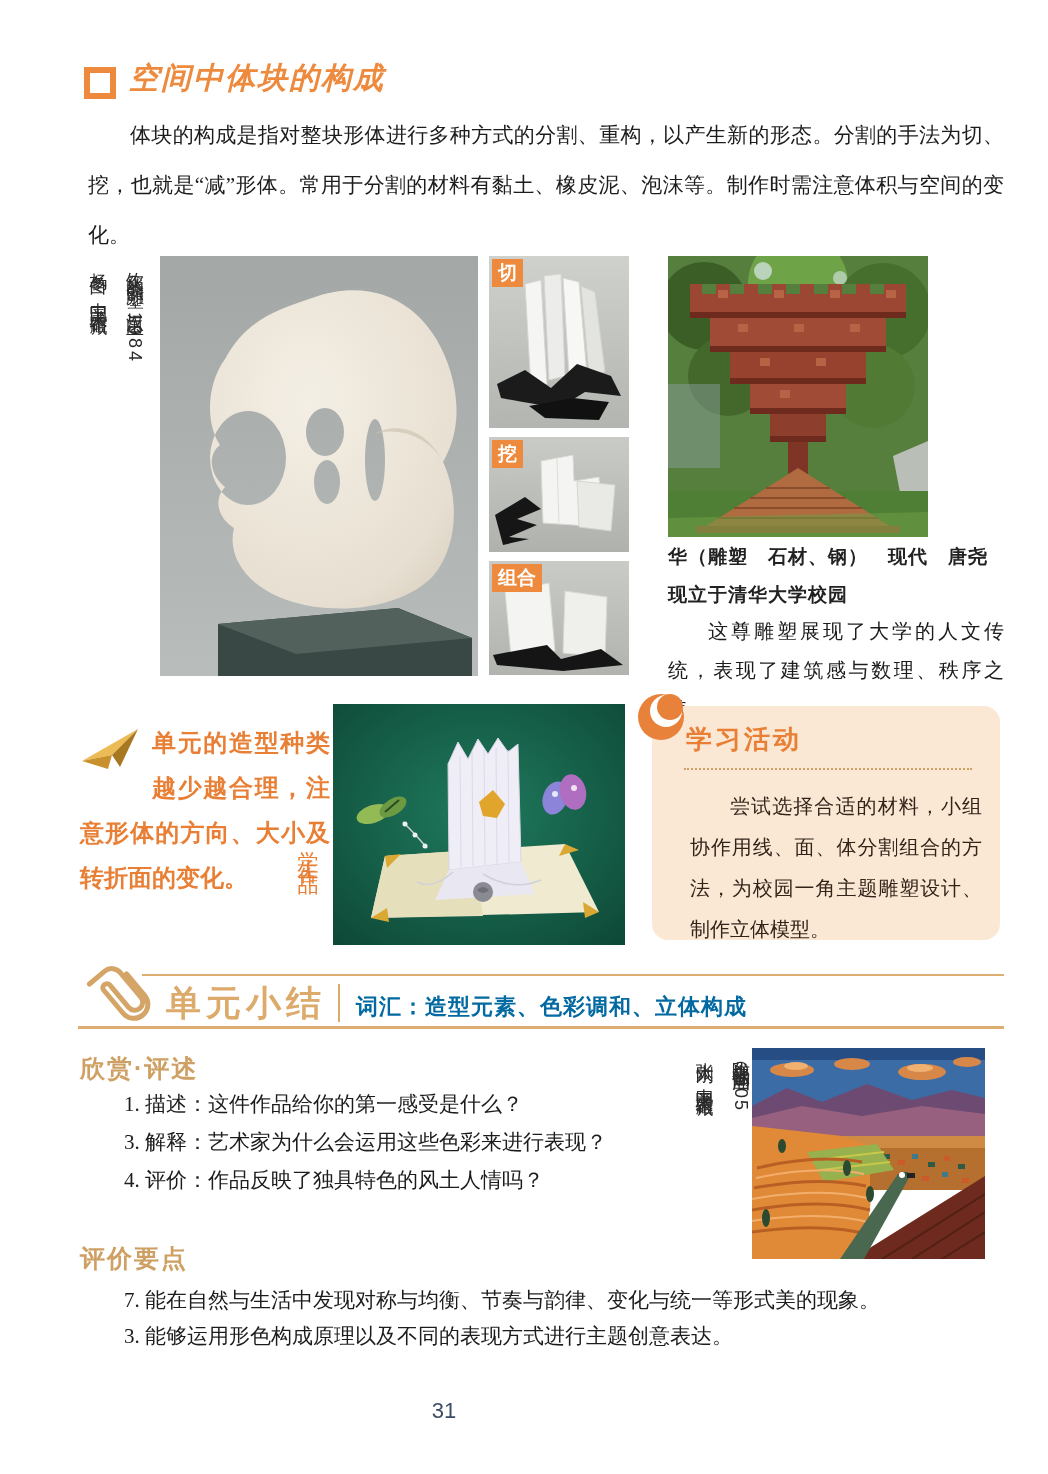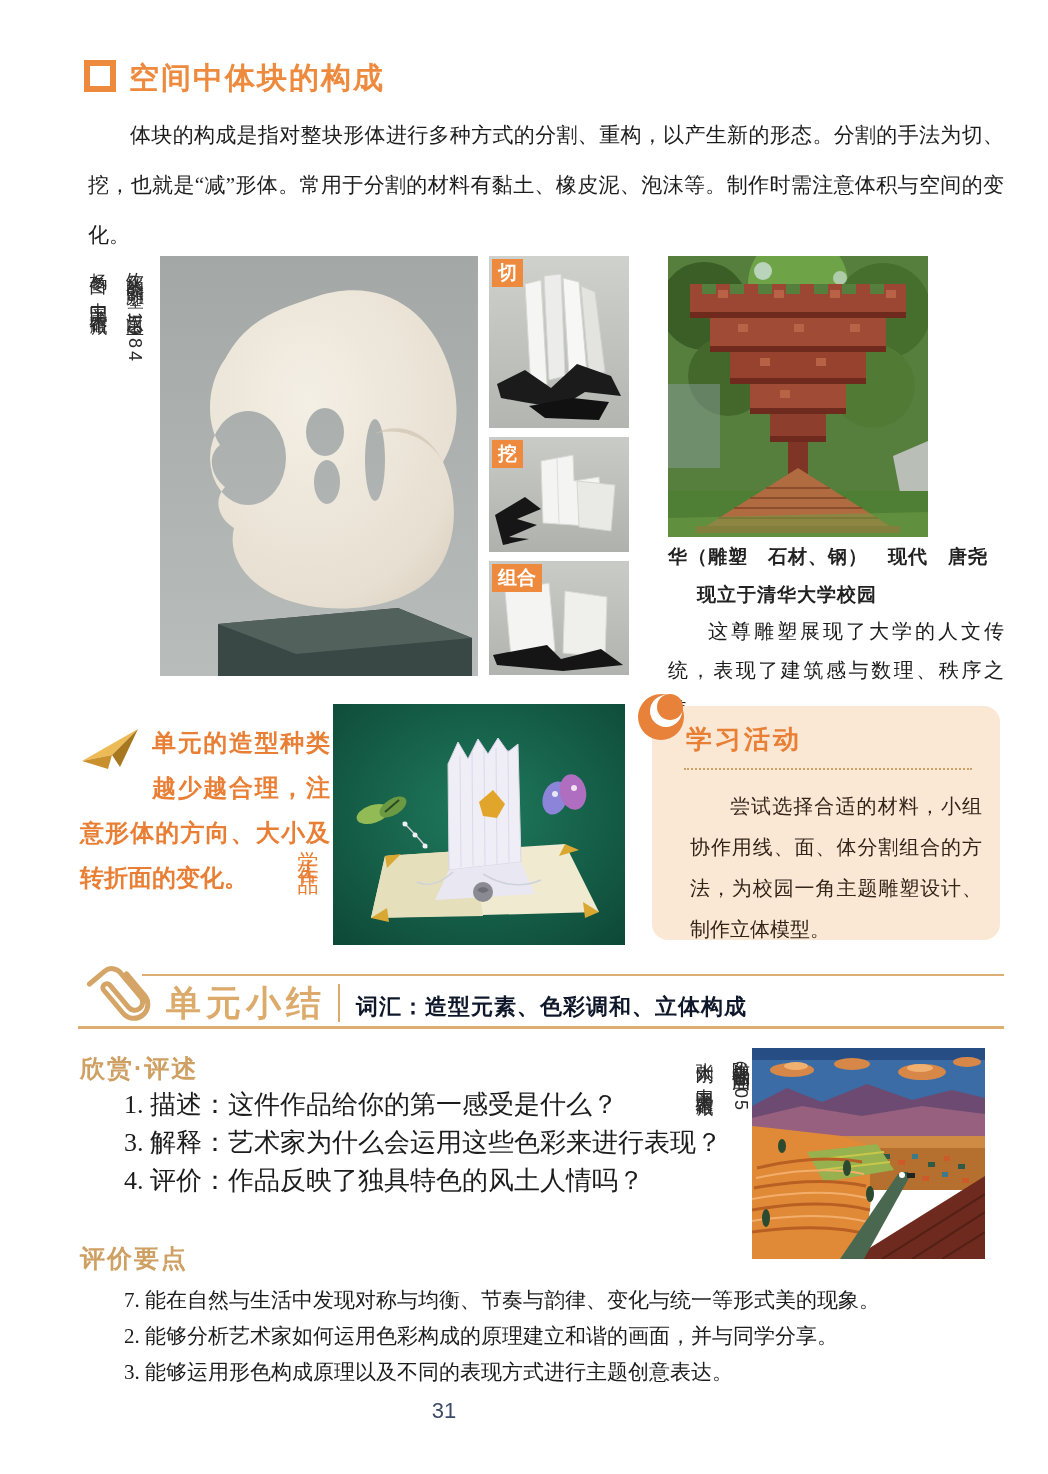--- a/index.html
+++ b/index.html
@@ -1,40 +1,40 @@
 <!DOCTYPE html>
 <html><head>
 <meta charset="utf-8">
 <style>
   html,body{margin:0;padding:0;background:#e9e9e9;}
   #page{position:relative;width:1048px;height:1474px;margin:0 auto;background:#ffffff;
         font-family:"Liberation Sans",sans-serif;overflow:hidden;}
   .abs{position:absolute;}
   
-  .title-row{left:84px;top:58px;display:flex;align-items:flex-start;gap:13px;}
+  .title-row{left:84px;top:58px;display:flex;align-items:flex-end;gap:13px;font-style:italic;}
   .title-square{width:20px;height:20px;border:6px solid #ee8a3d;margin-top:2px;}
   .main-title{font-size:30px;font-weight:bold;color:#ee8a3d;letter-spacing:2px;}
   .intro{left:88px;top:110px;width:916px;font-family:"Liberation Serif",serif;
          font-size:21px;line-height:50px;color:#1c1c1c;text-align:justify;text-indent:2em;margin:0;}
   
   .vert-cap{writing-mode:vertical-rl;text-orientation:mixed;color:#2a2a2a;}
   .vert-cap p{margin:0;padding:0 7px;line-height:1.25;}
   .bear-caps{left:80px;top:258px;height:420px;font-size:18px;letter-spacing:3px;}
   .fig{position:absolute;}
   .fig svg{display:block;width:100%;height:100%;}
   .bear-fig{left:160px;top:256px;width:318px;height:420px;}
   .proc1{left:489px;top:256px;width:140px;height:172px;}
   .proc2{left:489px;top:437px;width:140px;height:115px;}
   .proc3{left:489px;top:561px;width:140px;height:114px;}
   .badge{position:absolute;top:3px;left:3px;background:#ee8a3d;color:#fff;font-size:19px;
          font-weight:bold;padding:1px 6px;line-height:26px;z-index:2;}
   .hua-fig{left:668px;top:256px;width:260px;height:281px;}
   .hua-cap{left:668px;font-size:19px;font-weight:600;color:#222;letter-spacing:1px;}
   .hua-cap1{top:544px;}
-  .hua-cap2{top:582px;margin-left:29px;}
+  .hua-cap2{top:582px;}
   .hua-note{left:668px;top:612px;width:336px;font-family:"Liberation Serif",serif;font-size:20px;
             line-height:39px;color:#1c1c1c;text-align:justify;text-indent:2em;margin:0;}
   
   .side-note{left:80px;top:720px;width:250px;font-size:24px;font-weight:bold;color:#e87f35;
              line-height:45px;text-align:justify;}
   .plane-icon{float:left;width:62px;height:46px;margin:5px 10px 0 0;}
   .student-label{left:294px;top:834px;font-family:"Liberation Serif",serif;font-size:21px;
                  color:#e87f35;letter-spacing:8px;writing-mode:vertical-rl;}
   .student-fig{left:333px;top:704px;width:292px;height:241px;}
   .activity{left:652px;top:706px;width:348px;height:234px;background:#fbe8d4;border-radius:16px;}
@@ -43,25 +43,25 @@
                   color:#e87f35;letter-spacing:3px;}
   .activity-dots{position:absolute;left:32px;top:62px;width:288px;border-top:2px dotted #cfa063;}
   .activity-body{position:absolute;left:30px;top:72px;width:292px;font-family:"Liberation Serif",serif;
                  font-size:20px;line-height:41px;color:#33241a;text-align:justify;text-indent:2em;margin:8px;}
   
   .sum-line-top{left:142px;top:974px;width:862px;height:2px;background:#dcae72;}
   .sum-line-bottom{left:78px;top:1026px;width:926px;height:3px;background:#dcae72;}
   .paperclip{left:78px;top:954px;width:76px;height:86px;}
   .summary-title{left:166px;top:980px;font-size:35px;font-weight:bold;color:#dcab6c;letter-spacing:5px;}
   .sum-divider{left:338px;top:984px;width:2px;height:38px;background:#dcab6c;}
-  .vocab{left:356px;top:992px;font-size:22px;font-weight:bold;color:#0f172a;letter-spacing:1px;}
+  .vocab{left:356px;top:992px;font-size:22px;font-weight:bold;color:#0369a1;letter-spacing:1px;}
   
   .tan-h{font-size:25px;color:#cfa063;letter-spacing:2px;font-weight:600;}
   .appreciate-title{left:80px;top:1052px;}
-  .appreciate-list{left:124px;top:1090px;font-family:"Liberation Serif",serif;font-size:26px;color:#1c1c1c;}
+  .appreciate-list{left:124px;top:1090px;font-family:"Liberation Serif",serif;font-size:21px;color:#1c1c1c;}
   .appreciate-list p{margin:0 0 9px 0;line-height:29px;white-space:nowrap;}
   .paint-caps{left:686px;top:1048px;height:214px;font-size:18px;letter-spacing:2px;}
   .paint-fig{left:752px;top:1048px;width:233px;height:211px;}
   .evaluation-title{left:80px;top:1242px;}
   .evaluation-list{left:124px;top:1286px;font-family:"Liberation Serif",serif;font-size:21px;color:#1c1c1c;}
   .evaluation-list p{margin:0 0 8px 0;line-height:28px;white-space:nowrap;}
   .page-num{left:0;top:1398px;width:888px;text-align:center;font-size:22px;color:#3c4c66;}
 </style>
 </head>
 <body>
@@ -371,18 +371,17 @@
           <ellipse cx="95" cy="120" rx="4" ry="8"></ellipse>
         <ellipse cx="118" cy="146" rx="4" ry="8"></ellipse>
           <ellipse cx="14" cy="170" rx="4" ry="9"></ellipse>
       </g>
     </svg>
   </div>
 
   <div class="abs tan-h evaluation-title">评价要点</div>
   <div class="abs evaluation-list">
     <p>7. 能在自然与生活中发现对称与均衡、节奏与韵律、变化与统一等形式美的现象。</p>
-    <p>2. 能够分析艺术家如何运用色彩构成的原理建立和谐的画面，并与同学分享。</p>
     <p>3. 能够运用形色构成原理以及不同的表现方式进行主题创意表达。</p>
   </div>
 
   <div class="abs page-num">31</div>
 </div>
 
 </body></html>

